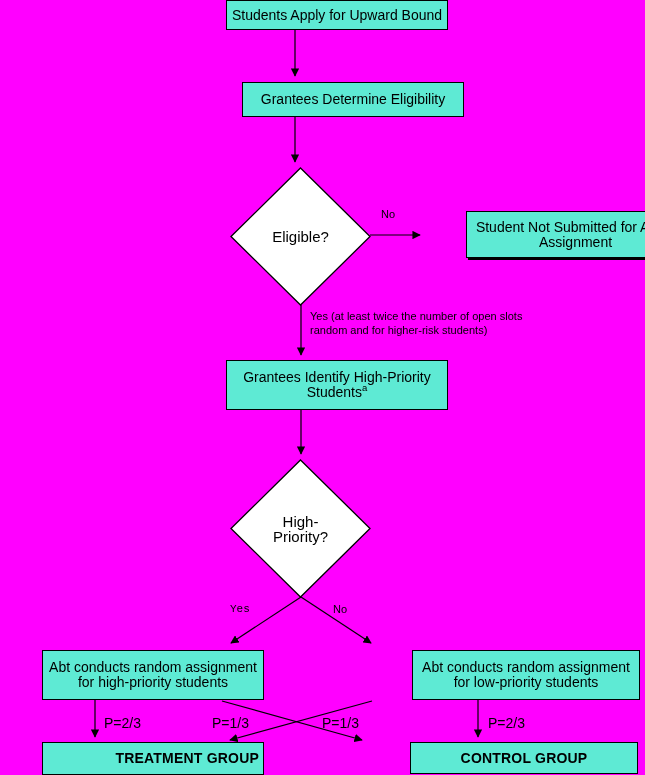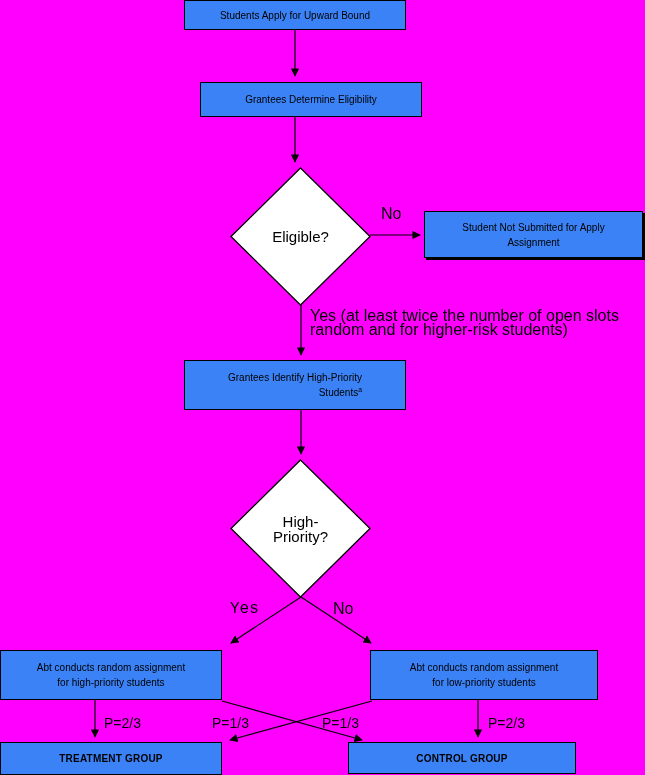--- a/index.html
+++ b/index.html
@@ -23,30 +23,31 @@
     position: absolute;
     left: 0;
     top: 0;
     width: 645px;
     height: 775px;
     pointer-events: none;
   }
   .node {
     position: absolute;
     box-sizing: border-box;
-    background: #3b82f6;
+    background: #5eead4;
     border: 1px solid #000000;
     display: flex;
     align-items: center;
     justify-content: center;
     text-align: center;
     color: #000000;
-    font-size: 10px;
+    font-size: 14px;
     line-height: 15px;
     z-index: 2;
+    margin-left: 42px;
   }
   .node.shadow {
     box-shadow: 2px 2px 0 0 #000000;
   }
   .node .txt {
     display: block;
     padding: 0 4px;
     white-space: pre-line;
   }
   .node.bold .txt {
@@ -74,21 +75,21 @@
     align-items: center;
     justify-content: center;
     text-align: center;
     font-size: 15px;
     line-height: 15px;
     color: #000;
     white-space: pre-line;
   }
   .edge-label {
     position: absolute;
-    font-size: 16px;
+    font-size: 11px;
     line-height: 14px;
     color: #000000;
     z-index: 3;
     white-space: pre-line;
   }
   .edge-label.small {
     font-size: 14px;
   }
   sup {
     font-size: 0.68em;
@@ -144,21 +145,21 @@
       <polygon points="70.5,1 140,69.5 70.5,138 1,69.5" fill="#ffffff" stroke="#000000" stroke-width="1.3"></polygon>
     </svg>
     <div class="dlabel">Eligible?</div>
   </div>
 
   <div class="node shadow" style="left:424px; top:211px; width:219px; height:47px;">
     <span class="txt">Student Not Submitted for Apply
 Assignment</span>
   </div>
 
-  <div class="node" style="left:184px; top:360px; width:222px; height:50px;text-align:right;">
+  <div class="node" style="left:184px; top:360px; width:222px; height:50px;">
     <span class="txt"><span>Grantees Identify High-Priority
 Students</span><sup>a</sup></span>
   </div>
 
   <div class="diamond" style="left:230px; top:459px; width:141px; height:139px;">
     <svg class="dshape" viewBox="0 0 141 139" xmlns="http://www.w3.org/2000/svg">
       <polygon points="70.5,1 140,69.5 70.5,138 1,69.5" fill="#ffffff" stroke="#000000" stroke-width="1.3"></polygon>
     </svg>
     <div class="dlabel">High-
 Priority?</div>
@@ -167,25 +168,25 @@
   <div class="node" style="left:0px; top:650px; width:222px; height:50px;">
     <span class="txt">Abt conducts random assignment
 for high-priority students</span>
   </div>
 
   <div class="node" style="left:370px; top:650px; width:228px; height:50px;">
     <span class="txt">Abt conducts random assignment
 for low-priority students</span>
   </div>
 
-  <div class="node bold" style="left:0px; top:742px; width:222px; height:33px;">
+  <div class="node bold" style="left:0px; top:742px; width:222px; height:33px;justify-content:flex-end;">
     <span class="txt">TREATMENT GROUP</span>
   </div>
 
-  <div class="node bold" style="left:348px; top:742px; width:228px; height:32px;text-align:right;">
+  <div class="node bold" style="left:368px; top:742px; width:228px; height:32px;text-align:right;">
     <span class="txt">CONTROL GROUP</span>
   </div>
 
   <div class="edge-label" style="left:381px; top:207px;">No</div>
 
   <div class="edge-label" style="left:310px; top:309px;">Yes (at least twice the number of open slots
 random and for higher-risk students)</div>
 
   <div class="edge-label" style="left:230px; top:602px;font-family:Liberation Mono, monospace;">Yes</div>
 

